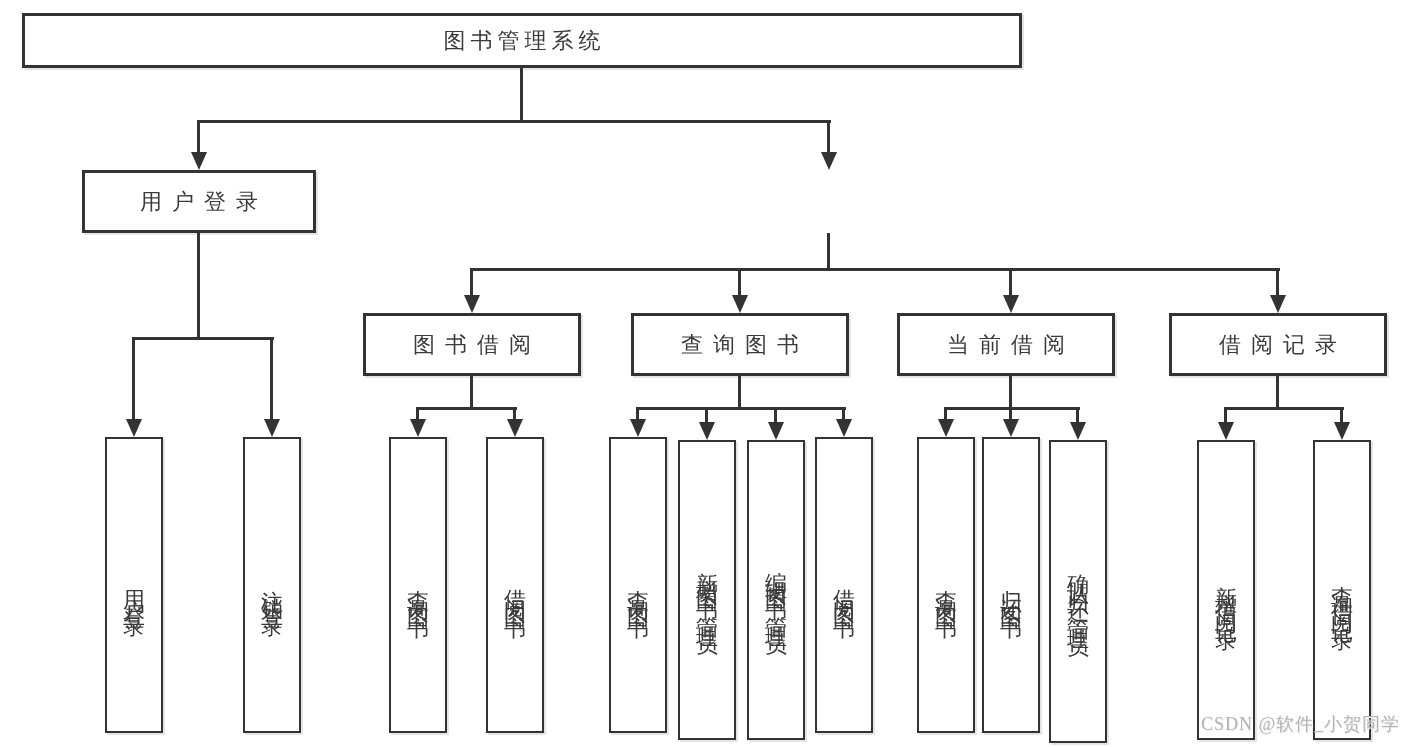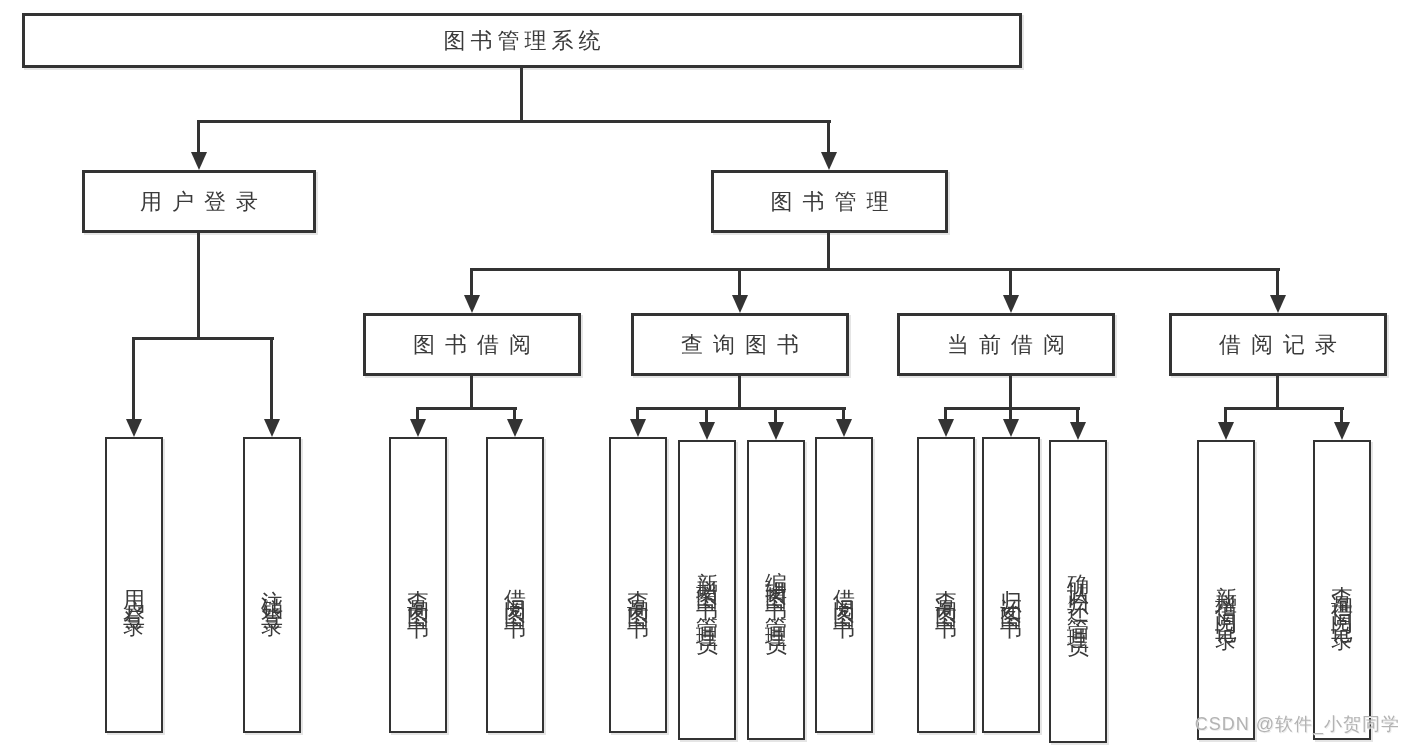--- a/index.html
+++ b/index.html
@@ -4,21 +4,21 @@
 <style>
   :root{
     --line:#333333;
     --text:#3a3a3a;
     --background:#ffffff;
     --watermark:#b3b3b3;
   }
   html,body{margin:0;padding:0;background:var(--background);}
   .canvas{
     position:relative;width:1398px;height:747px;background:var(--background);
-    font-family:Liberation Sans, sans-serif;overflow:hidden;
+    font-family:Liberation Serif, serif;overflow:hidden;
   }
   .node{
     position:absolute;box-sizing:border-box;border:3px solid var(--line);
     background:#fff;display:flex;align-items:center;justify-content:center;
     color:var(--text);box-shadow:2px 2px 0 rgba(110,110,110,0.18);
   }
   .node .hlabel{
     font-size:22px;letter-spacing:10px;margin-right:-10px;white-space:nowrap;
   }
   .root .hlabel{letter-spacing:5px;margin-right:-5px;}
@@ -52,23 +52,20 @@
 
   <div class="vl" style="left:520px;top:68px;height:54px;"></div>
   <div class="hl" style="left:197px;top:120px;width:634px;"></div>
   <div class="vl" style="left:197px;top:120px;height:34px;"></div>
   <div class="arr" style="left:191px;top:152px;"></div>
   <div class="vl" style="left:827px;top:120px;height:34px;"></div>
   <div class="arr" style="left:821px;top:152px;"></div>
 
   <div class="node" style="left:82px;top:170px;width:234px;height:63px;">
     <span class="hlabel">用户登录</span>
-  </div>
-  <div class="node" style="left:711px;top:170px;width:237px;height:63px;">
-    <span class="hlabel">图书管理</span>
   </div>
 
   <div class="vl" style="left:827px;top:233px;height:38px;"></div>
   <div class="hl" style="left:470px;top:268px;width:810px;"></div>
   <div class="vl" style="left:470px;top:268px;height:29px;"></div>
   <div class="arr" style="left:464px;top:295px;"></div>
   <div class="vl" style="left:738px;top:268px;height:29px;"></div>
   <div class="arr" style="left:732px;top:295px;"></div>
   <div class="vl" style="left:1009px;top:268px;height:29px;"></div>
   <div class="arr" style="left:1003px;top:295px;"></div>

